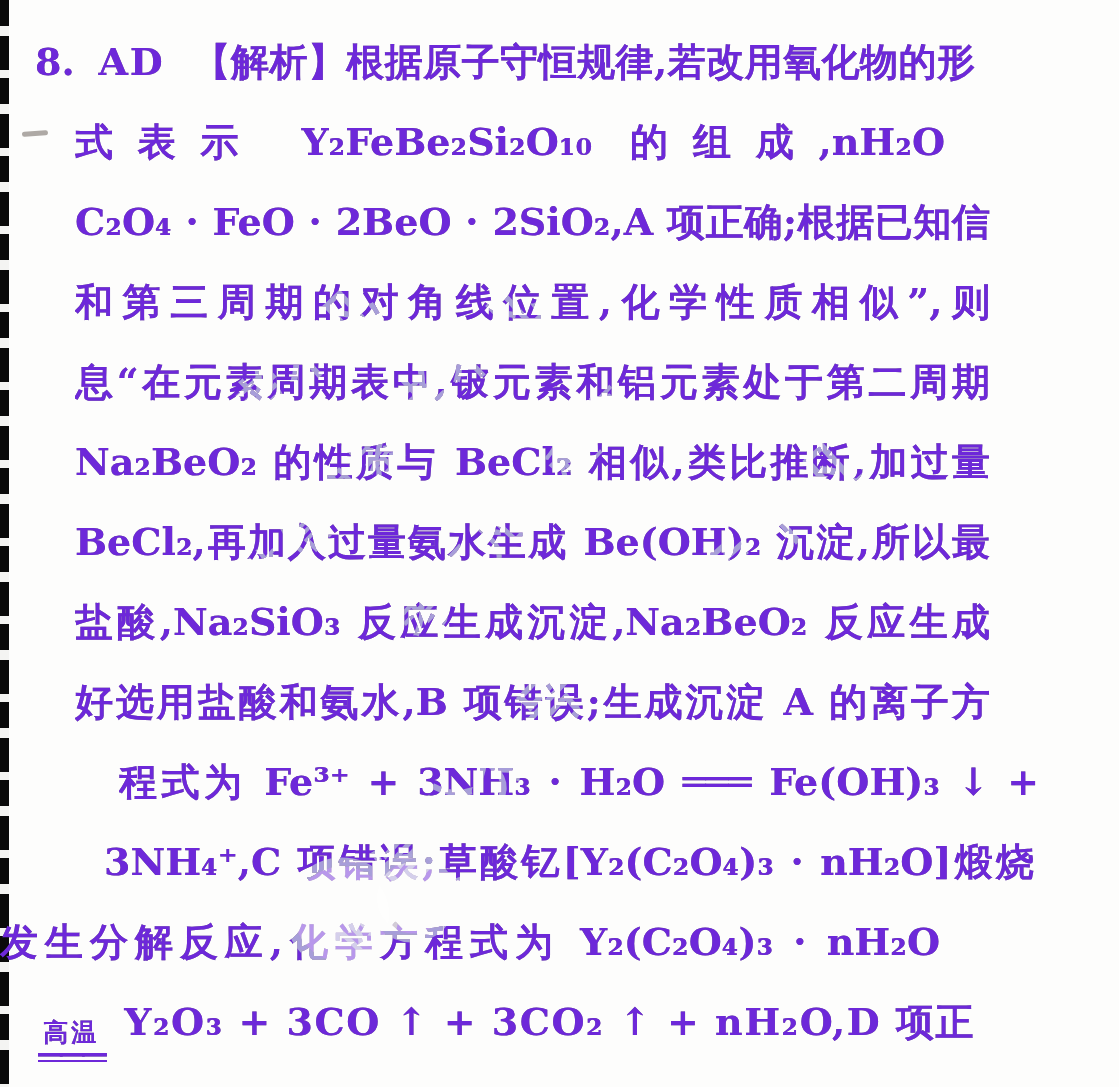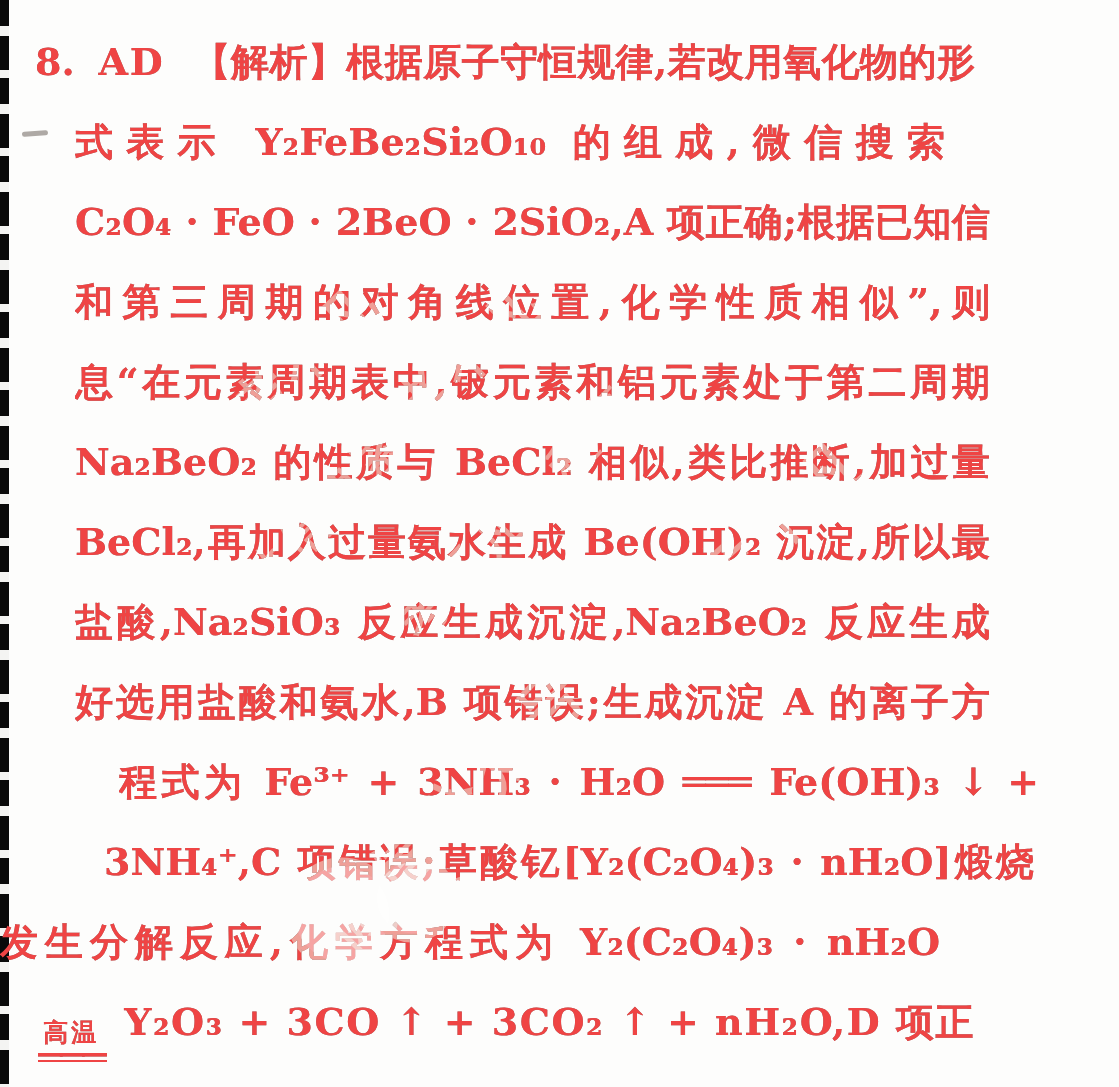--- a/index.html
+++ b/index.html
@@ -15,21 +15,21 @@
     position:absolute;left:0;top:0;bottom:0;width:9px;
     background:repeating-linear-gradient(180deg,
       #0a0a0a 0 26px, #f4f4f2 26px 36px,
       #0a0a0a 36px 70px, #f4f4f2 70px 78px);
     data:'';
   }
   .artifact{
     position:absolute;left:22px;top:131px;width:26px;height:5px;
     background:#9a948e;border-radius:3px;transform:rotate(-4deg);opacity:.8;
   }
-  .textblock{position:absolute;top:22px;left:0;right:0;color:#ef4444;}
+  .textblock{position:absolute;top:22px;left:0;right:0;color:#6d28d9;}
   .line{
     height:80px;line-height:80px;font-size:38px;font-weight:700;
     text-align:justify;text-align-last:justify;
     overflow:hidden;white-space:normal;
     text-shadow:0 0 .6px rgba(20,20,20,.55);
   }
   .l1 {margin-left:35px;width:940px;}
   .l2 {margin-left:75px;width:870px;}
   .l3,.l4,.l5,.l6,.l7,.l8,.l9{margin-left:75px;width:915px;}
   .l10{margin-left:119px;width:920px;}
@@ -68,21 +68,21 @@
 
   <div class="edge"></div>
   <div class="artifact"></div>
 
   <div class="textblock">
     <div class="line l1">
       <span class="qnum">8.</span>
       <span class="ans">AD</span>
       <span>【解析】根据原子守恒规律,若改用氧化物的形</span>
     </div>
-    <div class="line l2">式表示 Y₂FeBe₂Si₂O₁₀ 的组成,微信搜索</div>
+    <div class="line l2">式表示 Y₂FeBe₂Si₂O₁₀ 的组成,nH₂O</div>
     <div class="line l3">C₂O₄ · FeO · 2BeO · 2SiO₂,A 项正确;根据已知信</div>
     <div class="line l5">和第三周期的对角线位置,化学性质相似”,则</div>
     <div class="line l4">息“在元素周期表中,铍元素和铝元素处于第二周期</div>
     <div class="line l6">Na₂BeO₂ 的性质与 BeCl₂ 相似,类比推断,加过量</div>
     <div class="line l8">BeCl₂,再加入过量氨水生成 Be(OH)₂ 沉淀,所以最</div>
     <div class="line l7">盐酸,Na₂SiO₃ 反应生成沉淀,Na₂BeO₂ 反应生成</div>
     <div class="line l9">好选用盐酸和氨水,B 项错误;生成沉淀 A 的离子方</div>
     <div class="line l10">程式为 Fe³⁺ + 3NH₃ · H₂O ═══ Fe(OH)₃ ↓ +</div>
     <div class="line l11">3NH₄⁺,C 项错误;草酸钇[Y₂(C₂O₄)₃ · nH₂O]煅烧</div>
     <div class="line l12">发生分解反应,化学方程式为 Y₂(C₂O₄)₃ · nH₂O</div>

